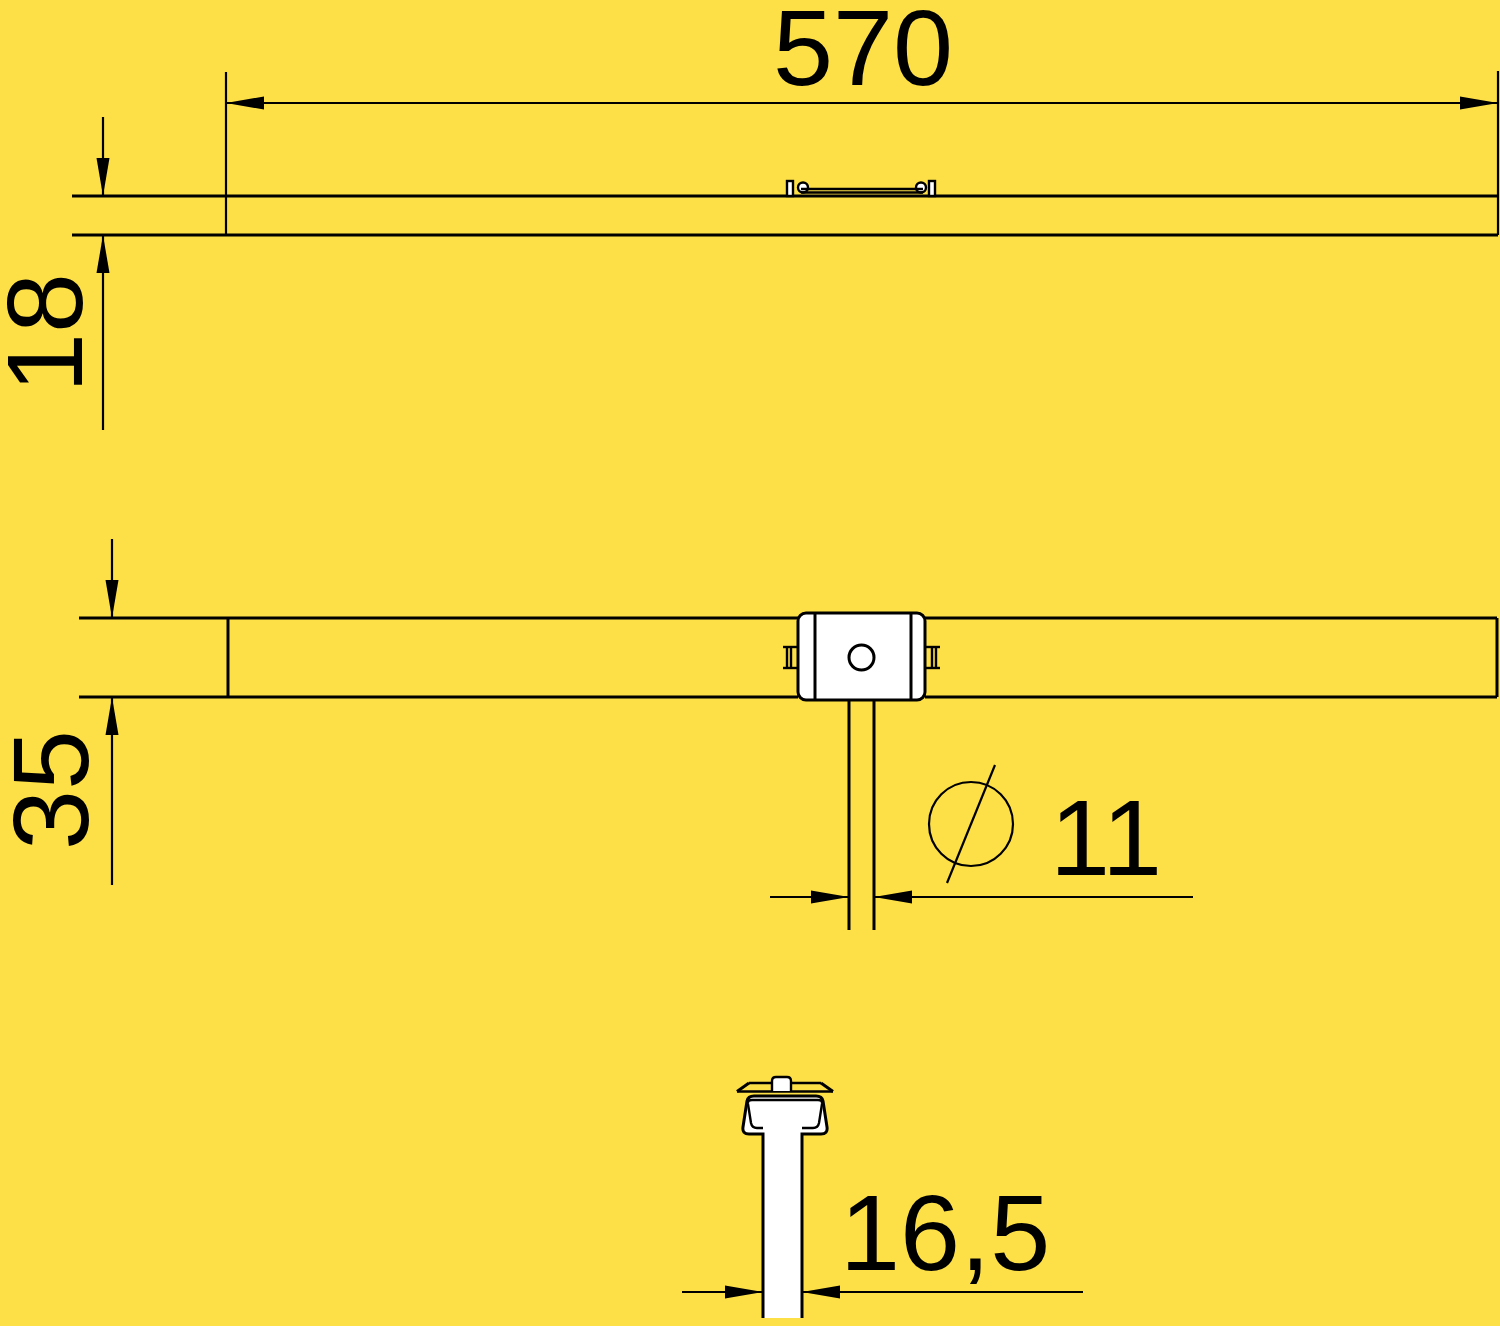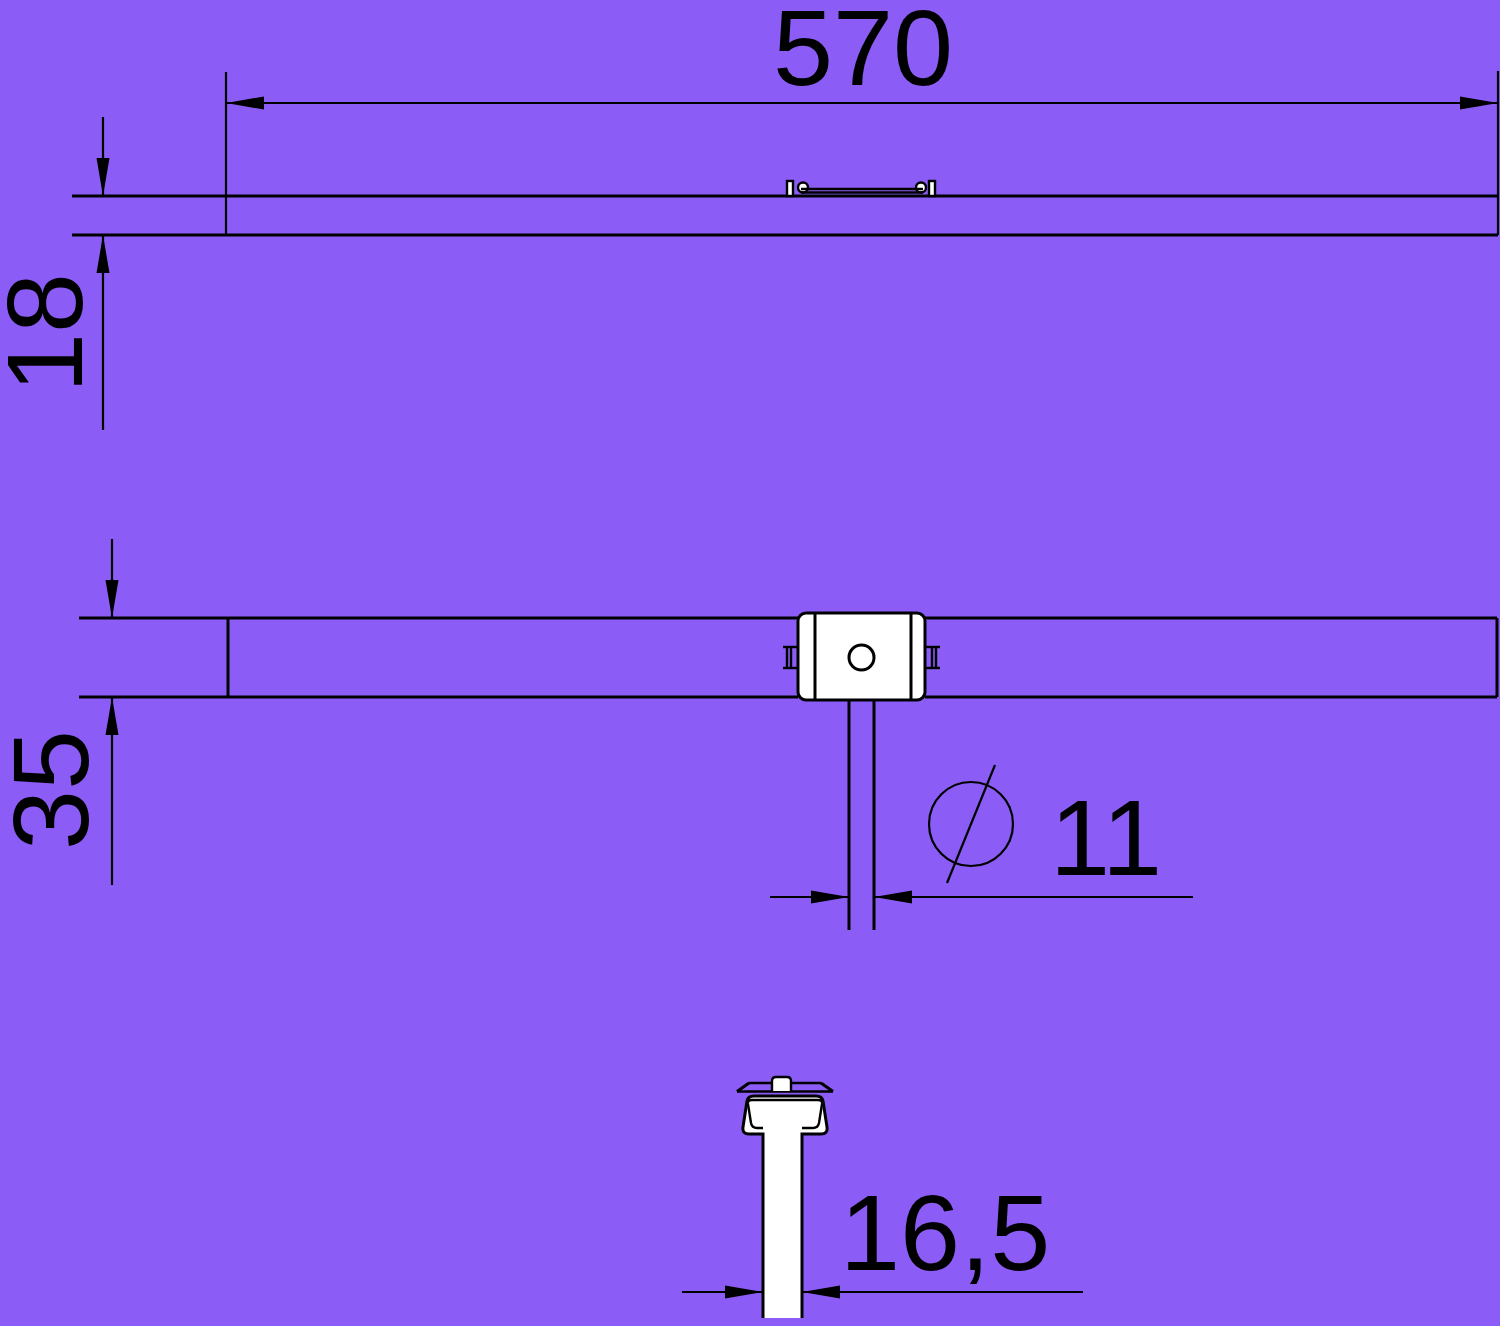--- a/index.html
+++ b/index.html
@@ -4,21 +4,21 @@
 <style>
   html, body {
     margin: 0;
     padding: 0;
     background: #ffffff;
   }
   .canvas {
     position: relative;
     width: 1500px;
     height: 1326px;
-    background: #8b5cf6;
+    background: #fde047;
     font-family: "Liberation Sans", sans-serif;
   }
   svg { display: block; }
   .objline   { stroke: #000000; stroke-width: 3;   fill: none; stroke-linecap: butt; }
   .thinline  { stroke: #000000; stroke-width: 2.4; fill: none; }
   .dimline   { stroke: #000000; stroke-width: 2.2; fill: none; }
   .arrow     { fill: #000000; stroke: none; }
   .whitefill { fill: #ffffff; }
   .dimtext {
     font-family: "Liberation Sans", sans-serif;

